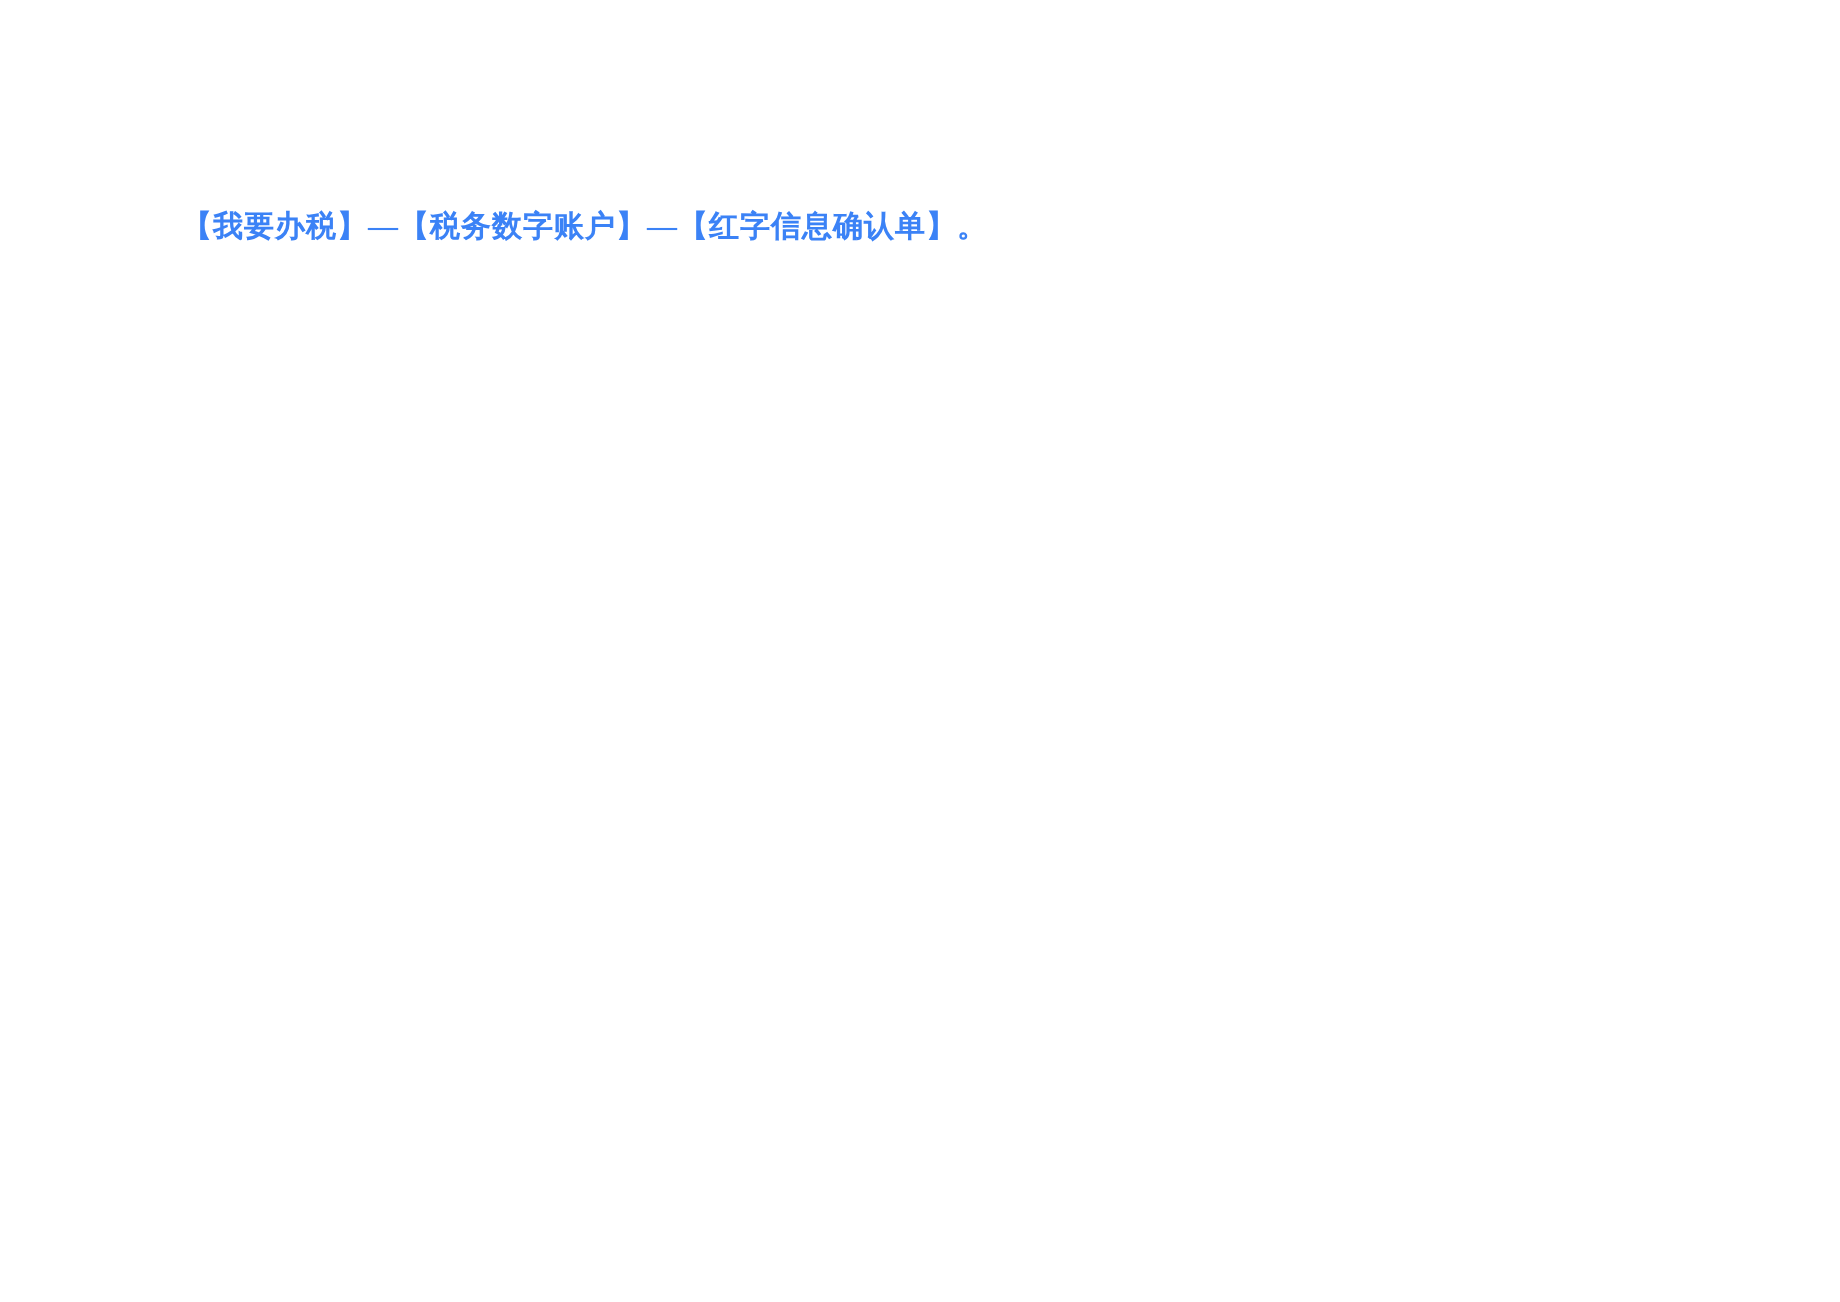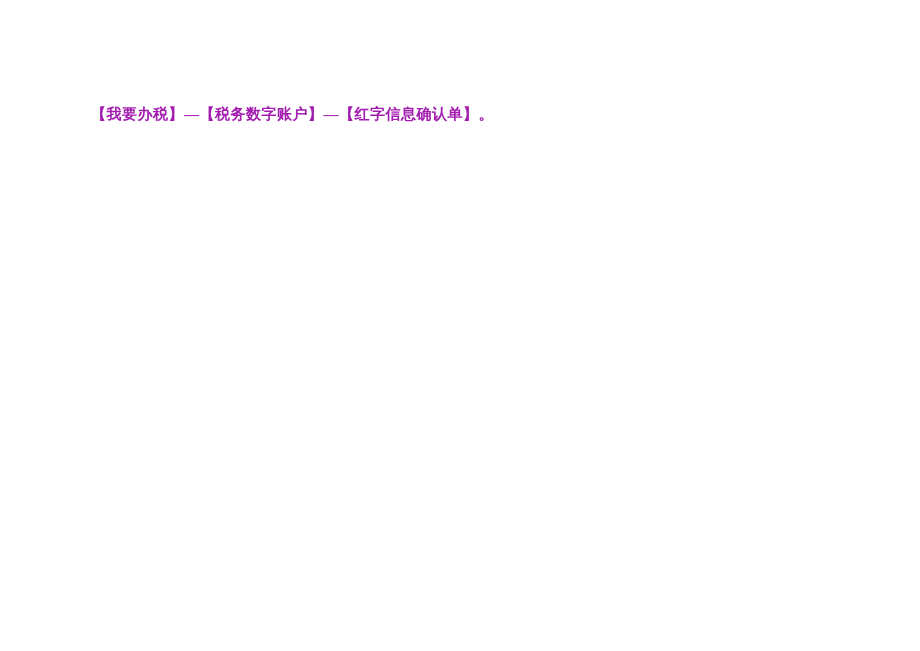--- a/index.html
+++ b/index.html
@@ -12,21 +12,21 @@
       height: 651px;
       background: #ffffff;
       font-family: "SimSun", "宋体", serif;
       position: relative;
     }
     .content-line {
       position: absolute;
       top: 103px;
       left: 91px;
       font-size: 15px;
-      color: #a21caf;
+      color: #3b82f6;
       font-weight: bold;
       letter-spacing: 0.5px;
       line-height: 1.5;
     }
   </style>
 </head>
 <body>
 
 <div class="content-line">【我要办税】—【税务数字账户】—【红字信息确认单】。</div>
 

